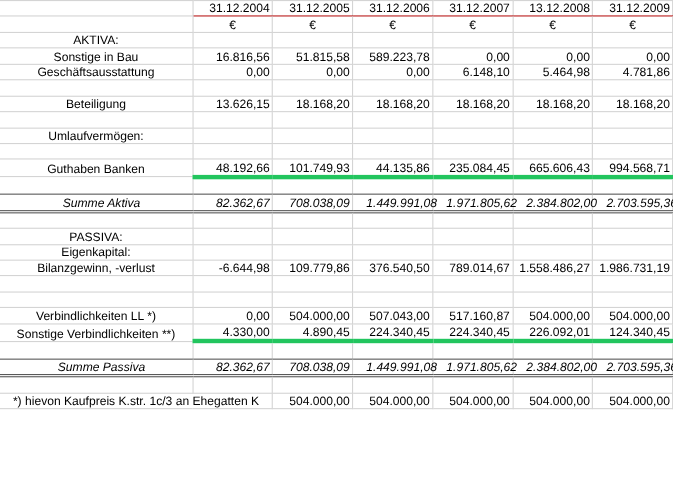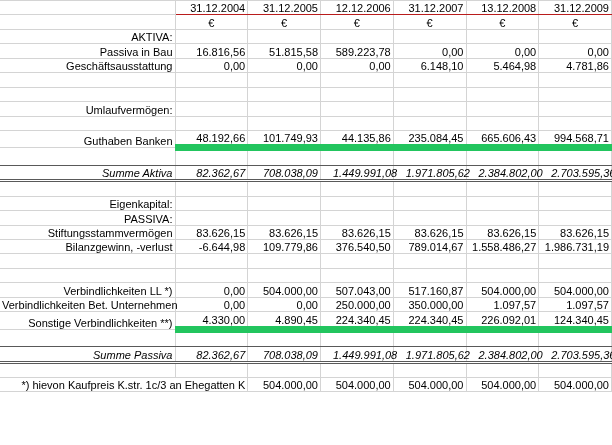--- a/index.html
+++ b/index.html
@@ -17,25 +17,25 @@
     border: 1px solid #d4d4d4;
     height: 13.45px;
     padding: 0 2px;
     font-size: 11px;
     line-height: 12px;
     vertical-align: bottom;
     white-space: nowrap;
     overflow: visible;
   }
   table.sheet td:first-child { border-left: none; }
-  td.label { text-align: right; padding-left: 3px; }
+  td.label { text-align: center; padding-left: 3px; }
   td.val   { text-align: right; padding-right: 5px; }
   td.unit  { text-align: center; }
   tr.dates-row td.val { border-bottom: 1px solid #b91c1c; }
-  tr.row-underline td.val { border-bottom: 7px solid #22c55e; }
+  tr.row-underline td.val { border-bottom: 4px solid #22c55e; }
   tr.row-sum td {
     border-top: 1px double #595959;
     border-bottom: 3px double #595959;
     font-style: italic;
     padding-left: 12px;
   }
   tr.row-blank td { }
 </style>
 </head>
 <body>
@@ -48,21 +48,21 @@
       <col>
       <col>
       <col>
       <col>
   </colgroup>
   <thead>
       <tr class="dates-row">
         <td class="label"></td>
         <td class="val">31.12.2004</td>
         <td class="val">31.12.2005</td>
-        <td class="val">12.12.2006</td>
+        <td class="val">31.12.2006</td>
         <td class="val">31.12.2007</td>
         <td class="val">13.12.2008</td>
         <td class="val">31.12.2009</td>
       </tr>
       <tr class="units-row">
         <td class="label"></td>
         <td class="unit">€</td>
         <td class="unit">€</td>
         <td class="unit">€</td>
         <td class="unit">€</td>
@@ -74,21 +74,21 @@
       <tr class="row-plain">
         <td class="label">AKTIVA:</td>
         <td class="val"></td>
         <td class="val"></td>
         <td class="val"></td>
         <td class="val"></td>
         <td class="val"></td>
         <td class="val"></td>
       </tr>
       <tr class="row-plain">
-        <td class="label">Passiva in Bau</td>
+        <td class="label">Sonstige in Bau</td>
         <td class="val">16.816,56</td>
         <td class="val">51.815,58</td>
         <td class="val">589.223,78</td>
         <td class="val">0,00</td>
         <td class="val">0,00</td>
         <td class="val">0,00</td>
       </tr>
       <tr class="row-plain">
         <td class="label">Geschäftsausstattung</td>
         <td class="val">0,00</td>
@@ -99,20 +99,29 @@
         <td class="val">4.781,86</td>
       </tr>
       <tr class="row-blank">
         <td class="label"></td>
         <td class="val"></td>
         <td class="val"></td>
         <td class="val"></td>
         <td class="val"></td>
         <td class="val"></td>
         <td class="val"></td>
+      </tr>
+      <tr class="row-plain">
+        <td class="label">Beteiligung</td>
+        <td class="val">13.626,15</td>
+        <td class="val">18.168,20</td>
+        <td class="val">18.168,20</td>
+        <td class="val">18.168,20</td>
+        <td class="val">18.168,20</td>
+        <td class="val">18.168,20</td>
       </tr>
       <tr class="row-blank">
         <td class="label"></td>
         <td class="val"></td>
         <td class="val"></td>
         <td class="val"></td>
         <td class="val"></td>
         <td class="val"></td>
         <td class="val"></td>
       </tr>
@@ -164,45 +173,36 @@
       <tr class="row-blank">
         <td class="label"></td>
         <td class="val"></td>
         <td class="val"></td>
         <td class="val"></td>
         <td class="val"></td>
         <td class="val"></td>
         <td class="val"></td>
       </tr>
       <tr class="row-plain">
+        <td class="label">PASSIVA:</td>
+        <td class="val"></td>
+        <td class="val"></td>
+        <td class="val"></td>
+        <td class="val"></td>
+        <td class="val"></td>
+        <td class="val"></td>
+      </tr>
+      <tr class="row-plain">
         <td class="label">Eigenkapital:</td>
         <td class="val"></td>
         <td class="val"></td>
         <td class="val"></td>
         <td class="val"></td>
         <td class="val"></td>
         <td class="val"></td>
-      </tr>
-      <tr class="row-plain">
-        <td class="label">PASSIVA:</td>
-        <td class="val"></td>
-        <td class="val"></td>
-        <td class="val"></td>
-        <td class="val"></td>
-        <td class="val"></td>
-        <td class="val"></td>
-      </tr>
-      <tr class="row-plain">
-        <td class="label">Stiftungsstammvermögen</td>
-        <td class="val">83.626,15</td>
-        <td class="val">83.626,15</td>
-        <td class="val">83.626,15</td>
-        <td class="val">83.626,15</td>
-        <td class="val">83.626,15</td>
-        <td class="val">83.626,15</td>
       </tr>
       <tr class="row-plain">
         <td class="label">Bilanzgewinn, -verlust</td>
         <td class="val">-6.644,98</td>
         <td class="val">109.779,86</td>
         <td class="val">376.540,50</td>
         <td class="val">789.014,67</td>
         <td class="val">1.558.486,27</td>
         <td class="val">1.986.731,19</td>
       </tr>
@@ -225,29 +225,20 @@
         <td class="val"></td>
       </tr>
       <tr class="row-plain">
         <td class="label">Verbindlichkeiten LL *)</td>
         <td class="val">0,00</td>
         <td class="val">504.000,00</td>
         <td class="val">507.043,00</td>
         <td class="val">517.160,87</td>
         <td class="val">504.000,00</td>
         <td class="val">504.000,00</td>
-      </tr>
-      <tr class="row-plain">
-        <td class="label">Verbindlichkeiten Bet. Unternehmen</td>
-        <td class="val">0,00</td>
-        <td class="val">0,00</td>
-        <td class="val">250.000,00</td>
-        <td class="val">350.000,00</td>
-        <td class="val">1.097,57</td>
-        <td class="val">1.097,57</td>
       </tr>
       <tr class="row-underline">
         <td class="label">Sonstige Verbindlichkeiten **)</td>
         <td class="val">4.330,00</td>
         <td class="val">4.890,45</td>
         <td class="val">224.340,45</td>
         <td class="val">224.340,45</td>
         <td class="val">226.092,01</td>
         <td class="val">124.340,45</td>
       </tr>

